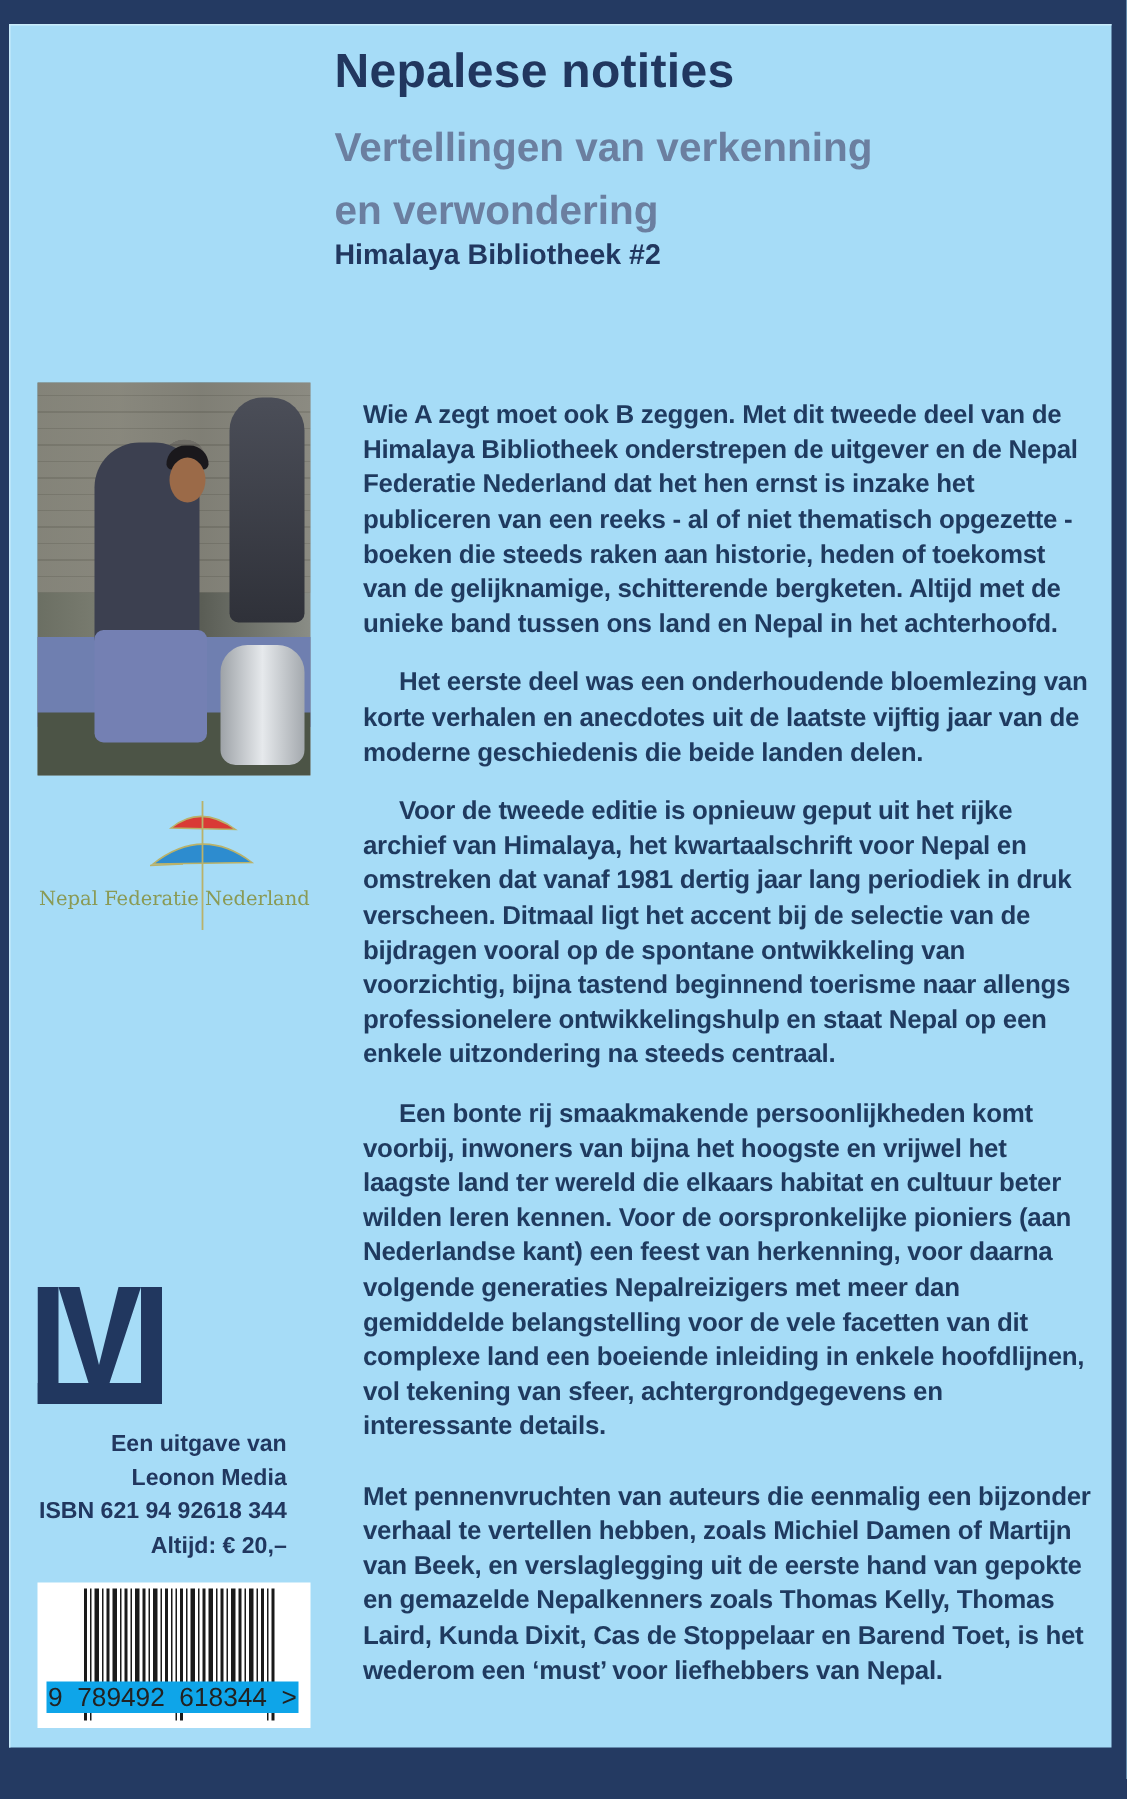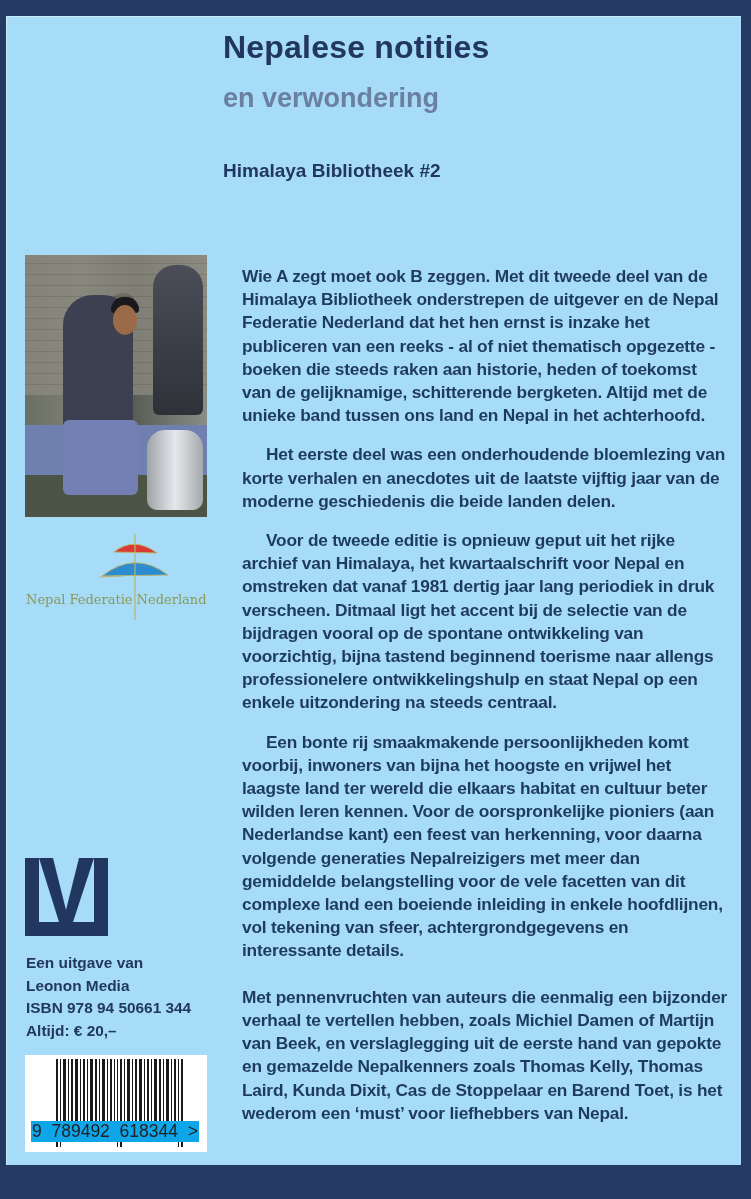--- a/index.html
+++ b/index.html
@@ -69,41 +69,42 @@
   .nfn-logo { position: absolute; left: 22px; top: 530px; width: 190px; height: 90px; }
   .nfn-text {
     position: absolute; left: 26px; top: 592px;
     font-family: "DejaVu Serif", serif; font-size: 13px; color: #8a9a55; white-space: nowrap;
   }
 
   .lm-logo { position: absolute; left: 25px; top: 858px; width: 83px; height: 78px; }
 
   .pub-info {
     position: absolute; left: 26px; top: 952px;
-    font-weight: bold; font-size: 15.4px; line-height: 22.7px; color: #21375f; white-space: nowrap;
+    font-weight: bold; font-size: 15.4px; line-height: 22.7px; color: #21375f; white-space: nowrap; text-align: right;
   }
   .pub-info div { margin: 0; }
 
   .barcode {
     position: absolute; left: 25px; top: 1055px; width: 182px; height: 97px;
     background: #ffffff;
   }
   .barcode svg { position: absolute; left: 0; top: 0; }
   .barcode-digits {
     position: absolute; left: 6px; top: 1121px; width: 200px;
     font-family: "Liberation Sans", sans-serif; font-size: 17.5px; color: #222;
   }
 </style>
 </head>
 <body>
 
 <div class="panel"></div>
 
 <div class="title">Nepalese notities</div>
 <div class="subtitle">
+  <div>Vertellingen van verkenning</div>
   <div>en verwondering</div>
 </div>
 <div class="series">Himalaya Bibliotheek #2</div>
 
 <div class="photo">
   <div class="wall"></div>
   <div class="statue"></div>
   <div class="ground"></div>
   <div class="person"></div>
   <div class="skirt"></div>
@@ -123,21 +124,21 @@
 <svg class="lm-logo" viewBox="0 0 83 78" width="83" height="78">
   <rect x="0" y="0" width="14" height="78" fill="#21375f"></rect>
   <rect x="0" y="64" width="83" height="14" fill="#21375f"></rect>
   <rect x="69" y="0" width="14" height="78" fill="#21375f"></rect>
   <polygon points="14,0 28,0 41,52 54,0 69,0 48,64 34,64" fill="#21375f"></polygon>
 </svg>
 
 <div class="pub-info">
   <div>Een uitgave van</div>
   <div>Leonon Media</div>
-  <div>ISBN 978 94 50661 344</div>
+  <div>ISBN 621 94 92618 344</div>
   <div>Altijd: € 20,–</div>
 </div>
 
 <div class="barcode">
   <svg width="182" height="97" viewBox="0 0 182 97">
     <g fill="#1a1a1a">
       <rect x="31" y="4" width="2" height="88"></rect>
         <rect x="35" y="4" width="1" height="88"></rect>
       <rect x="38" y="4" width="3" height="72"></rect>
         <rect x="43" y="4" width="1" height="72"></rect>

